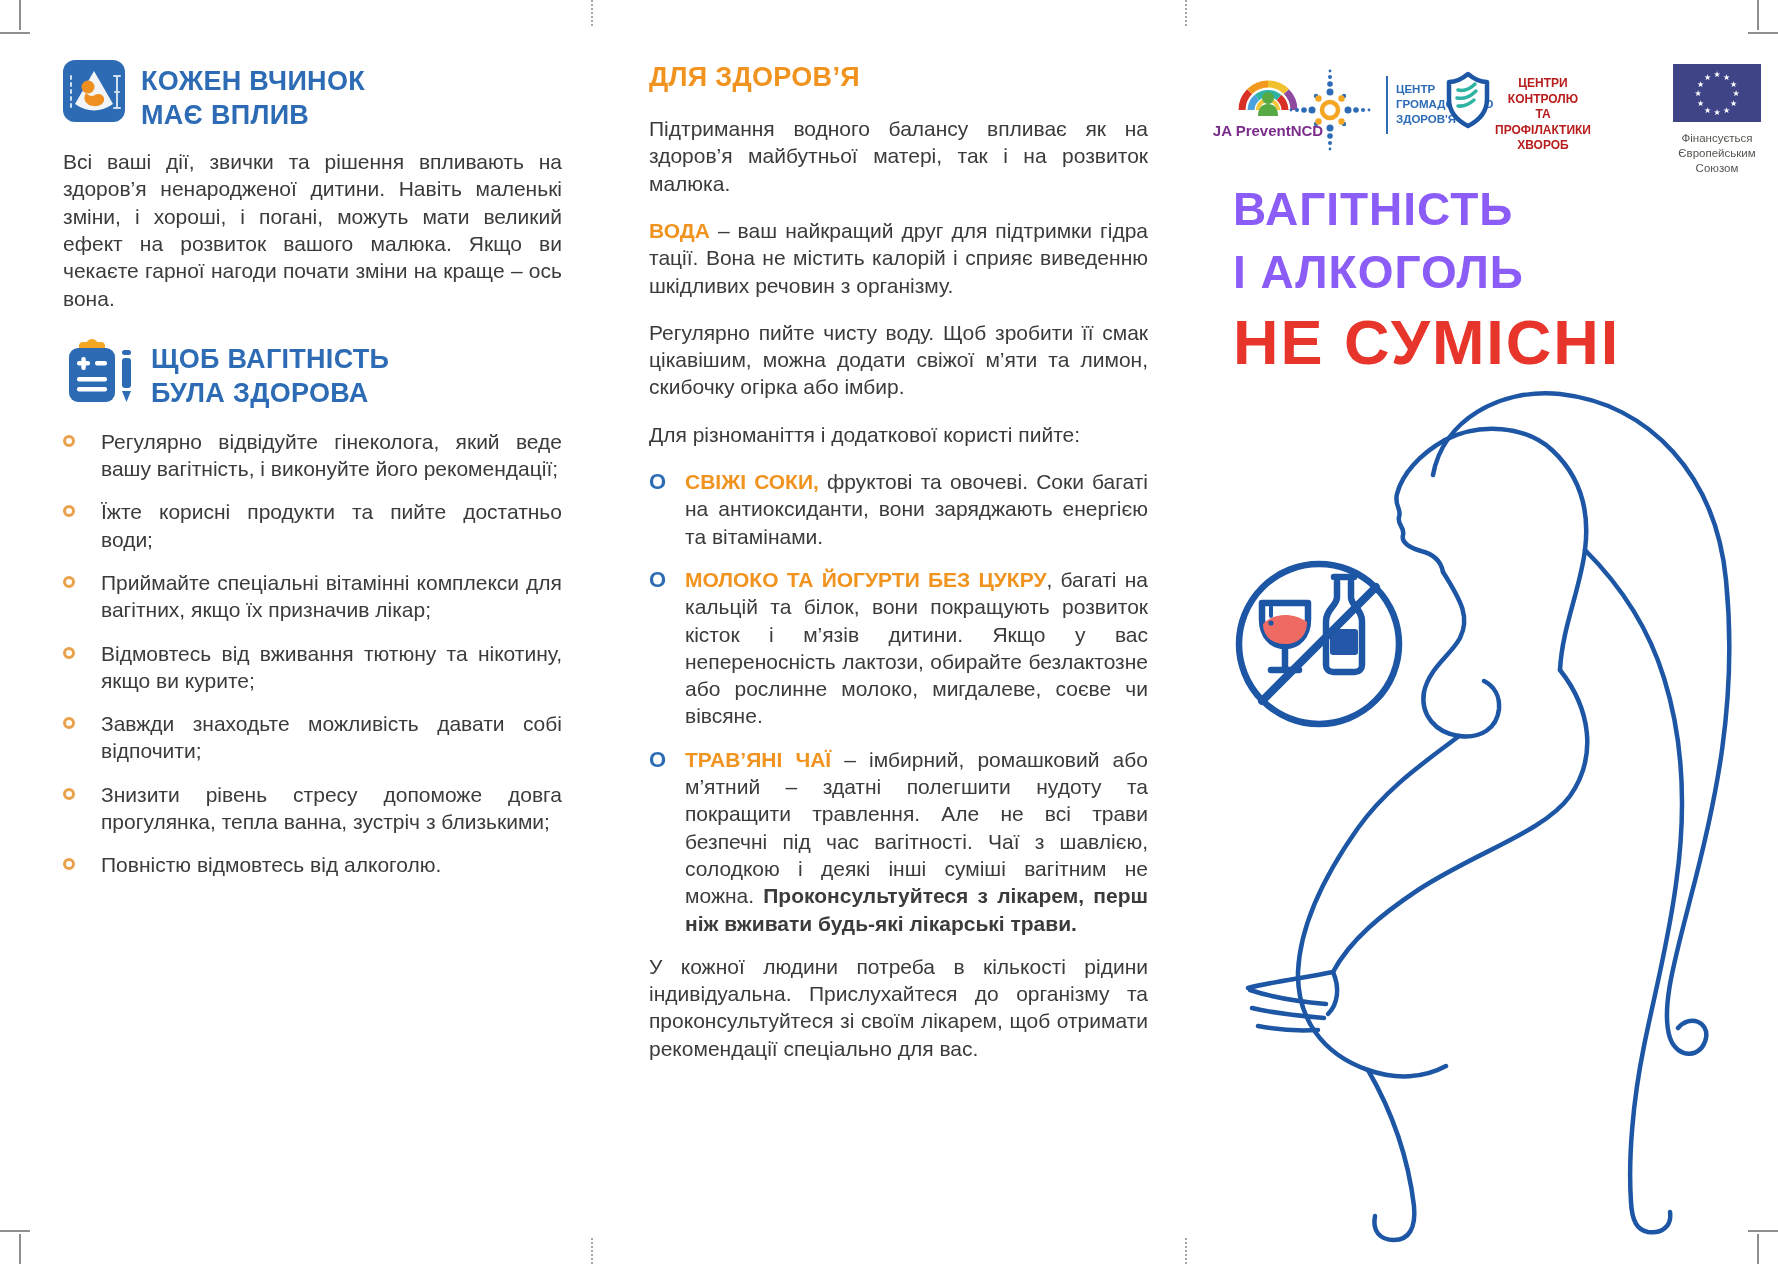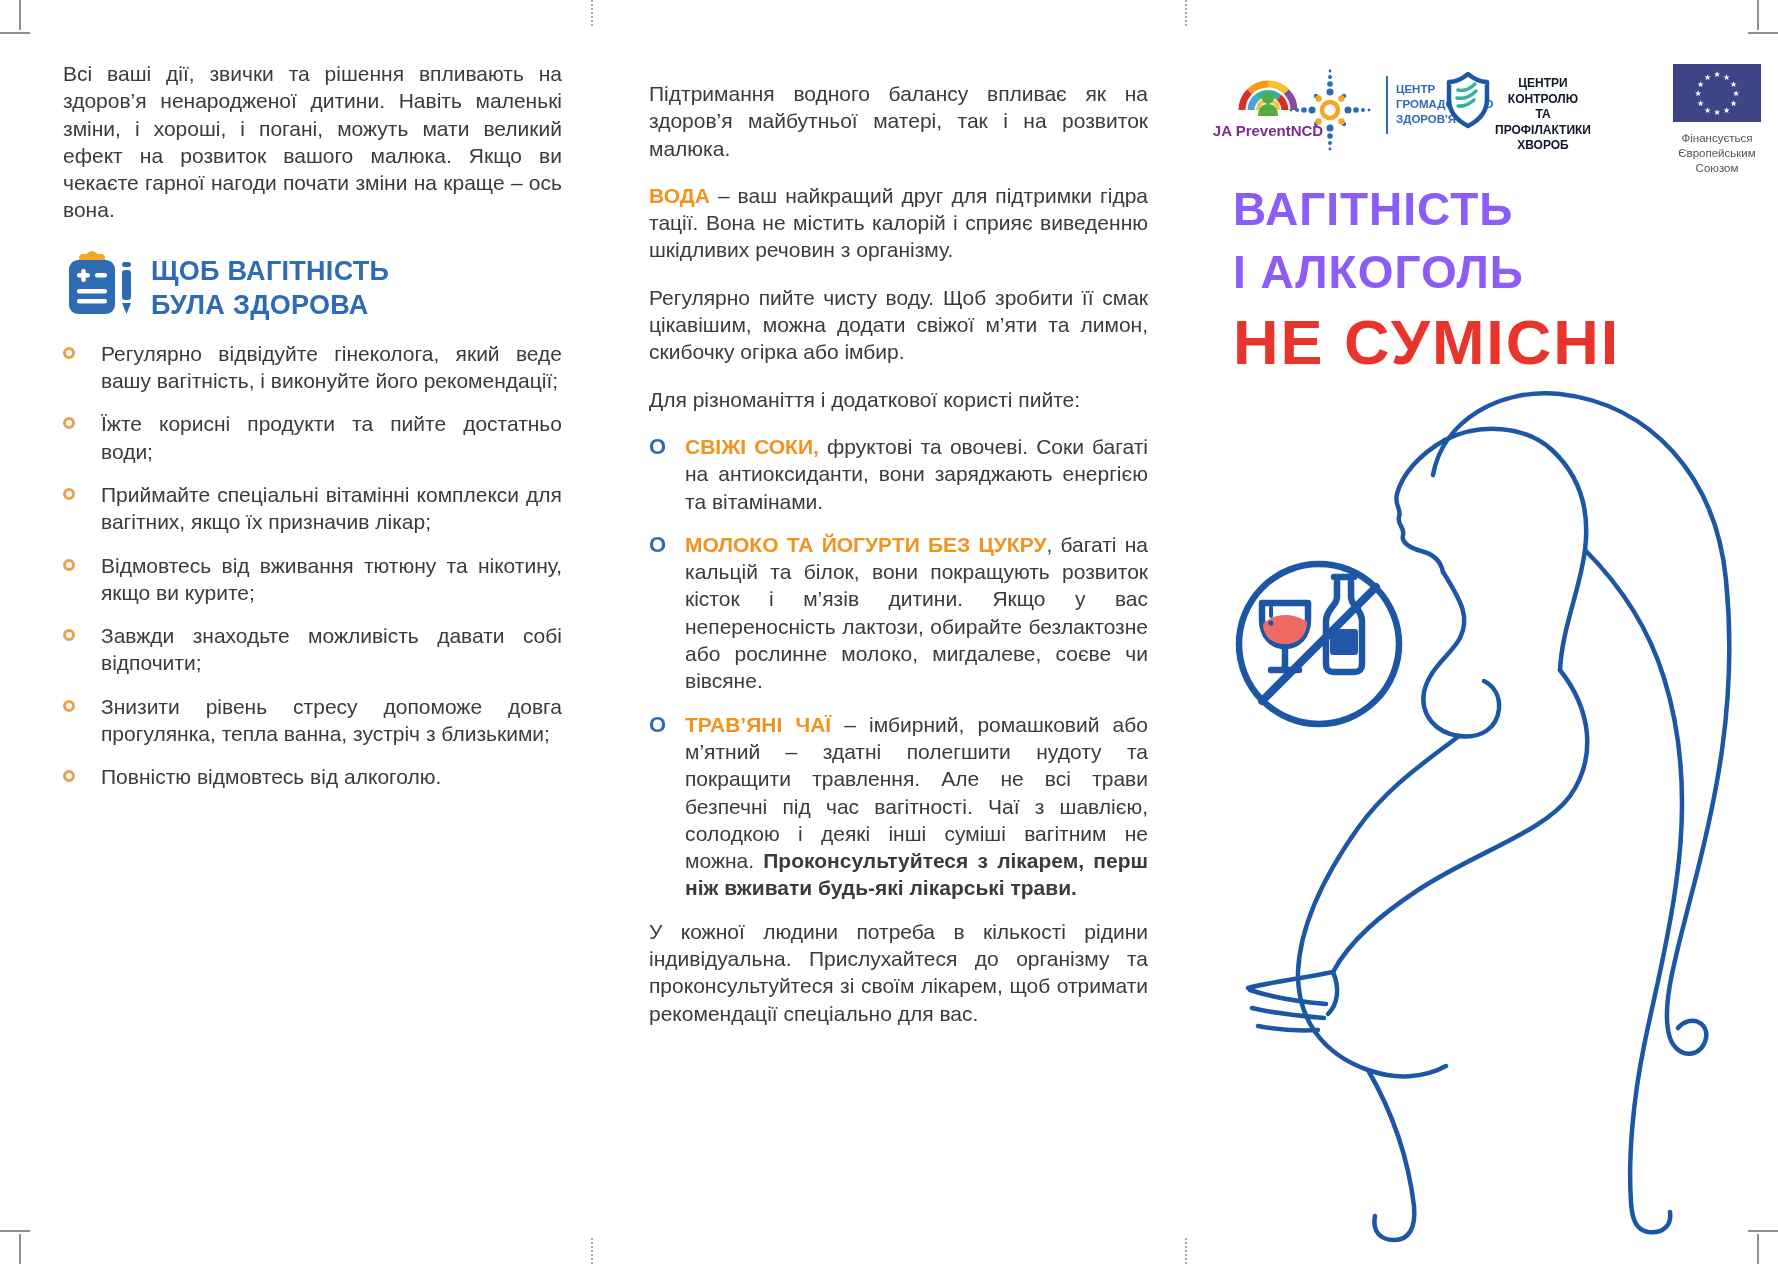--- a/index.html
+++ b/index.html
@@ -27,21 +27,21 @@
   .ring-marker { flex:0 0 38px; padding-top:7px; }
   .ring-marker i { display:block; width:12px; height:12px; border:3.5px solid #e9a24b; border-radius:50%; }
   .o-marker { flex:0 0 36px; color:#2d6cb5; font-weight:bold; font-size:22px; line-height:1.25; }
   .bullet-text { flex:1; font-size:21px; line-height:1.3; text-align:justify; }
   
   .logos { position:absolute; left:1200px; top:48px; width:578px; height:125px; }
   .logo-block { position:absolute; }
   .ja-text  { color:#7b2d8b; font-weight:bold; font-size:15px; text-align:center; margin-top:2px; white-space:nowrap; }
   .phc-text { color:#2d6cb5; font-weight:bold; font-size:11.5px; line-height:1.3; }
   .divider  { position:absolute; width:2px; height:58px; background:#2d6cb5; }
-  .cdc-text { color:#0f172a; font-weight:bold; font-size:12px; line-height:1.3; text-align:center; }
+  .cdc-text { color:#b91c1c; font-weight:bold; font-size:12px; line-height:1.3; text-align:center; }
   .eu-text  { color:#55544f; font-size:11.5px; line-height:1.3; text-align:center; margin-top:5px; }
   .title-line { position:absolute; left:1233px; font-weight:bold; white-space:nowrap; }
   #title-l1, #title-l2 { color:#8b5cf6; font-size:46px; letter-spacing:1px; }
   #title-l1 { top:182px; }
   #title-l2 { top:245px; }
   #title-l3 { top:306px; color:#e8352b; font-size:63px; letter-spacing:2px; }
   #illustration { position:absolute; left:1128px; top:378px; }
 </style>
 </head>
 <body>
@@ -53,20 +53,41 @@
 <span class="crop" style="left:19px;bottom:0;width:2px;height:30px;"></span>
 <span class="crop" style="left:0;bottom:32px;width:30px;height:2px;"></span>
 <span class="crop" style="left:1757px;bottom:0;width:2px;height:30px;"></span>
 <span class="crop" style="left:1748px;bottom:32px;width:30px;height:2px;"></span>
 <span class="fold" style="left:591px;top:0;"></span>
 <span class="fold" style="left:591px;bottom:0;"></span>
 <span class="fold" style="left:1185px;top:0;"></span>
 <span class="fold" style="left:1185px;bottom:0;"></span>
 
 <div class="column" id="col-left">
+  <div class="section-header">
+    <span>
+      <svg width="62" height="62" viewBox="0 0 62 62">
+        <rect width="62" height="62" rx="12" fill="#2d6cb5"></rect>
+        <path d="M31 11 L12 44 Q31 57 50 44 Z" fill="#f2f5f8"></path>
+        <g stroke="#cfe0f0" stroke-width="2" stroke-linecap="round">
+          <path d="M8 16 v32" stroke-dasharray="3 4"></path>
+          <path d="M54 16 v32"></path>
+            <path d="M51 16 h6"></path>
+            <path d="M51 48 h6"></path>
+            <path d="M52 32 h4"></path>
+        </g>
+        <circle cx="25" cy="27" r="6.5" fill="#ee8f20"></circle>
+        <path d="M23 33 c-4 6 0 12 7 13 c7 1 12 -3 11 -8 c-1 -4 -6 -5 -9 -3 c-3 2 -6 1 -9 -2 Z" fill="#ee8f20"></path>
+      </svg>
+    </span>
+    <div class="section-title">
+      <div>КОЖЕН ВЧИНОК</div>
+      <div>МАЄ ВПЛИВ</div>
+    </div>
+  </div>
   <p class="para">Всі ваші дії, звички та рішення впливають на здоров’я ненародженої дитини. Навіть маленькі зміни, і хороші, і погані, можуть мати великий ефект на розвиток вашого малюка. Якщо ви чекаєте гарної нагоди почати зміни на краще – ось вона.</p>
 
   <div class="section-header" style="margin-top:26px;">
     <span>
       <svg width="72" height="70" viewBox="0 0 72 70">
         <circle cx="29" cy="7" r="6" fill="#f5a623"></circle>
         <rect x="16" y="4" width="26" height="11" rx="4" fill="#f5a623"></rect>
         <rect x="6" y="10" width="46" height="54" rx="9" fill="#2d6cb5"></rect>
         <rect x="14" y="23" width="13" height="4.5" rx="2" fill="#fff"></rect>
         <rect x="18.3" y="19" width="4.5" height="13" rx="2" fill="#fff"></rect>
@@ -125,20 +146,21 @@
         <span class="ring-marker">
           <i></i>
         </span>
         <span class="bullet-text">Повністю відмовтесь від алкоголю.</span>
       </li>
   </ul>
 </div>
 
 <div class="column" id="col-mid">
   <div class="mid-title">
+    <div>ДЛЯ ЗДОРОВ’Я</div>
   </div>
   <p class="para">Підтримання водного балансу впливає як на здоров’я майбутньої матері, так і на розвиток малюка.</p>
   <p class="para"><span class="lead-orange">ВОДА</span><span> – ваш найкращий друг для підтримки гідра тації. Вона не містить калорій і сприяє виведенню шкідливих речовин з організму.</span></p>
   <p class="para">Регулярно пийте чисту воду. Щоб зробити її смак цікавішим, можна додати свіжої м’яти та лимон, скибочку огірка або імбир.</p>
   <p class="para">Для різноманіття і додаткової користі пийте:</p>
 
   <ul class="bullets o-bullets">
     <li>
       <span class="o-marker">O</span>
       <span class="bullet-text"><span class="lead-orange">СВІЖІ СОКИ,</span><span> фруктові та овочеві. Соки багаті на антиоксиданти, вони заряджають енергією та вітамінами.</span><span class="bold-tail"></span></span>

